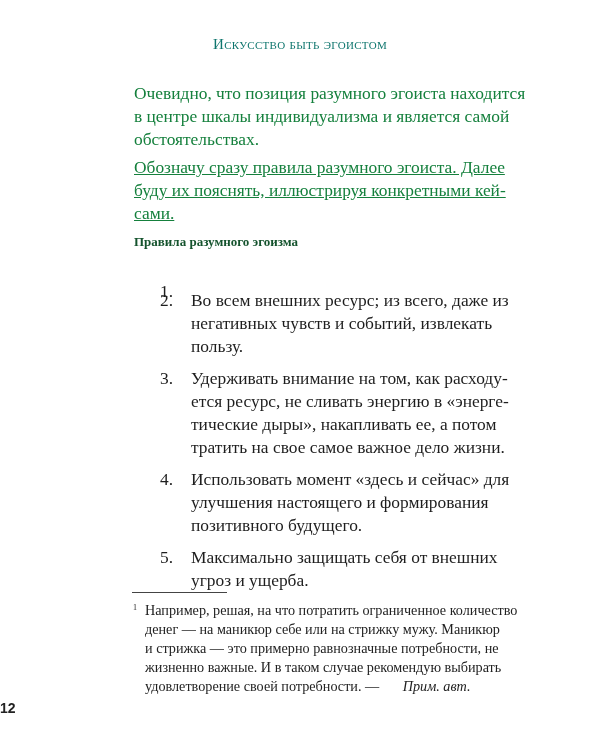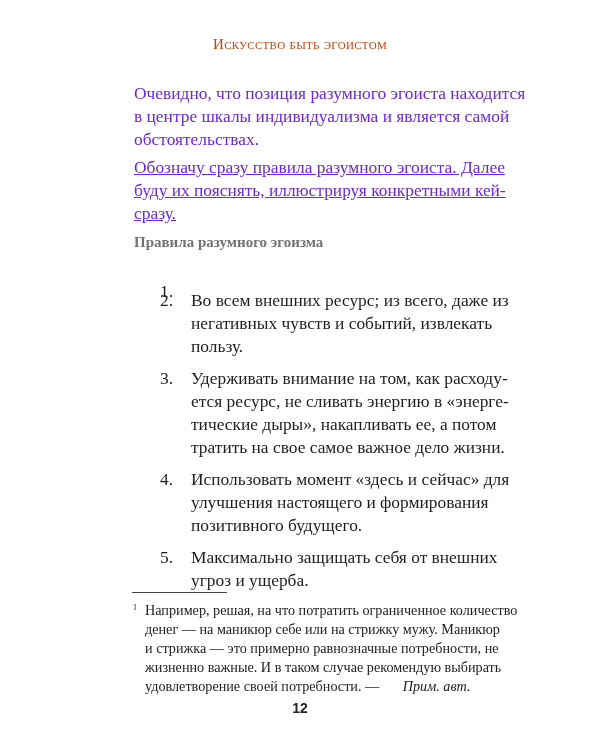--- a/index.html
+++ b/index.html
@@ -24,50 +24,50 @@
     .running-header {
       position: absolute;
       top: 36px;
       left: 0;
       width: 600px;
       text-align: center;
       font-family: "Liberation Serif", serif;
       font-variant: small-caps;
       font-size: 15px;
       letter-spacing: 0.3px;
-      color: #c2410c;
+      color: #0f766e;
     }
     .body-block {
       position: absolute;
       left: 134px;
       width: 352px;
       font-family: "Liberation Serif", serif;
       font-size: 17.4px;
       line-height: 23px;
-      color: #6d28d9;
+      color: #15803d;
       text-align: justify;
     }
     .para1 { top: 82px; }
     .para2 { top: 156px; text-decoration: underline; }
     .line {
       display: block;
       white-space: nowrap;
       text-align-last: justify;
     }
     .line.last {
       text-align-last: left;
     }
     .heading {
       position: absolute;
       left: 134px;
       top: 234px;
       font-family: "Liberation Serif", serif;
       font-weight: bold;
-      font-size: 15px;
-      color: #737373;
+      font-size: 13px;
+      color: #14532d;
     }
     .rules-list {
       position: absolute;
       left: 134px;
       top: 280px;
       width: 352px;
       margin: 0;
       padding: 0;
       list-style: none;
       font-family: "Liberation Serif", serif;
@@ -121,21 +121,21 @@
       margin-left: 12px;
       width: 340px;
     }
     .footnote .fn-text .line { width: 340px; }
     .footnote em { font-style: italic; margin-left: 20px; }
     .page-number {
       position: absolute;
       top: 700px;
       left: 0;
       width: 600px;
-      text-align: center;
+      text-align: left;
       font-family: "Liberation Sans", sans-serif;
       font-weight: bold;
       font-size: 14px;
       color: #222;
     }
   </style>
 </head>
 <body>
 
 <div class="page">
@@ -144,21 +144,21 @@
 
   <div class="body-block para1">
     <span class="line">Очевидно, что позиция разумного эгоиста находится</span>
     <span class="line">в центре шкалы индивидуализма и является самой</span>
     <span class="line last">обстоятельствах.</span>
   </div>
 
   <div class="body-block para2">
     <span class="line">Обозначу сразу правила разумного эгоиста. Далее</span>
     <span class="line">буду их пояснять, иллюстрируя конкретными кей-</span>
-    <span class="line last">сразу.</span>
+    <span class="line last">сами.</span>
   </div>
 
   <div class="heading">Правила разумного эгоизма</div>
 
   <ul class="rules-list">
     <li>
       <span class="num">1.</span>
       <div class="text">
       </div>
     </li>

